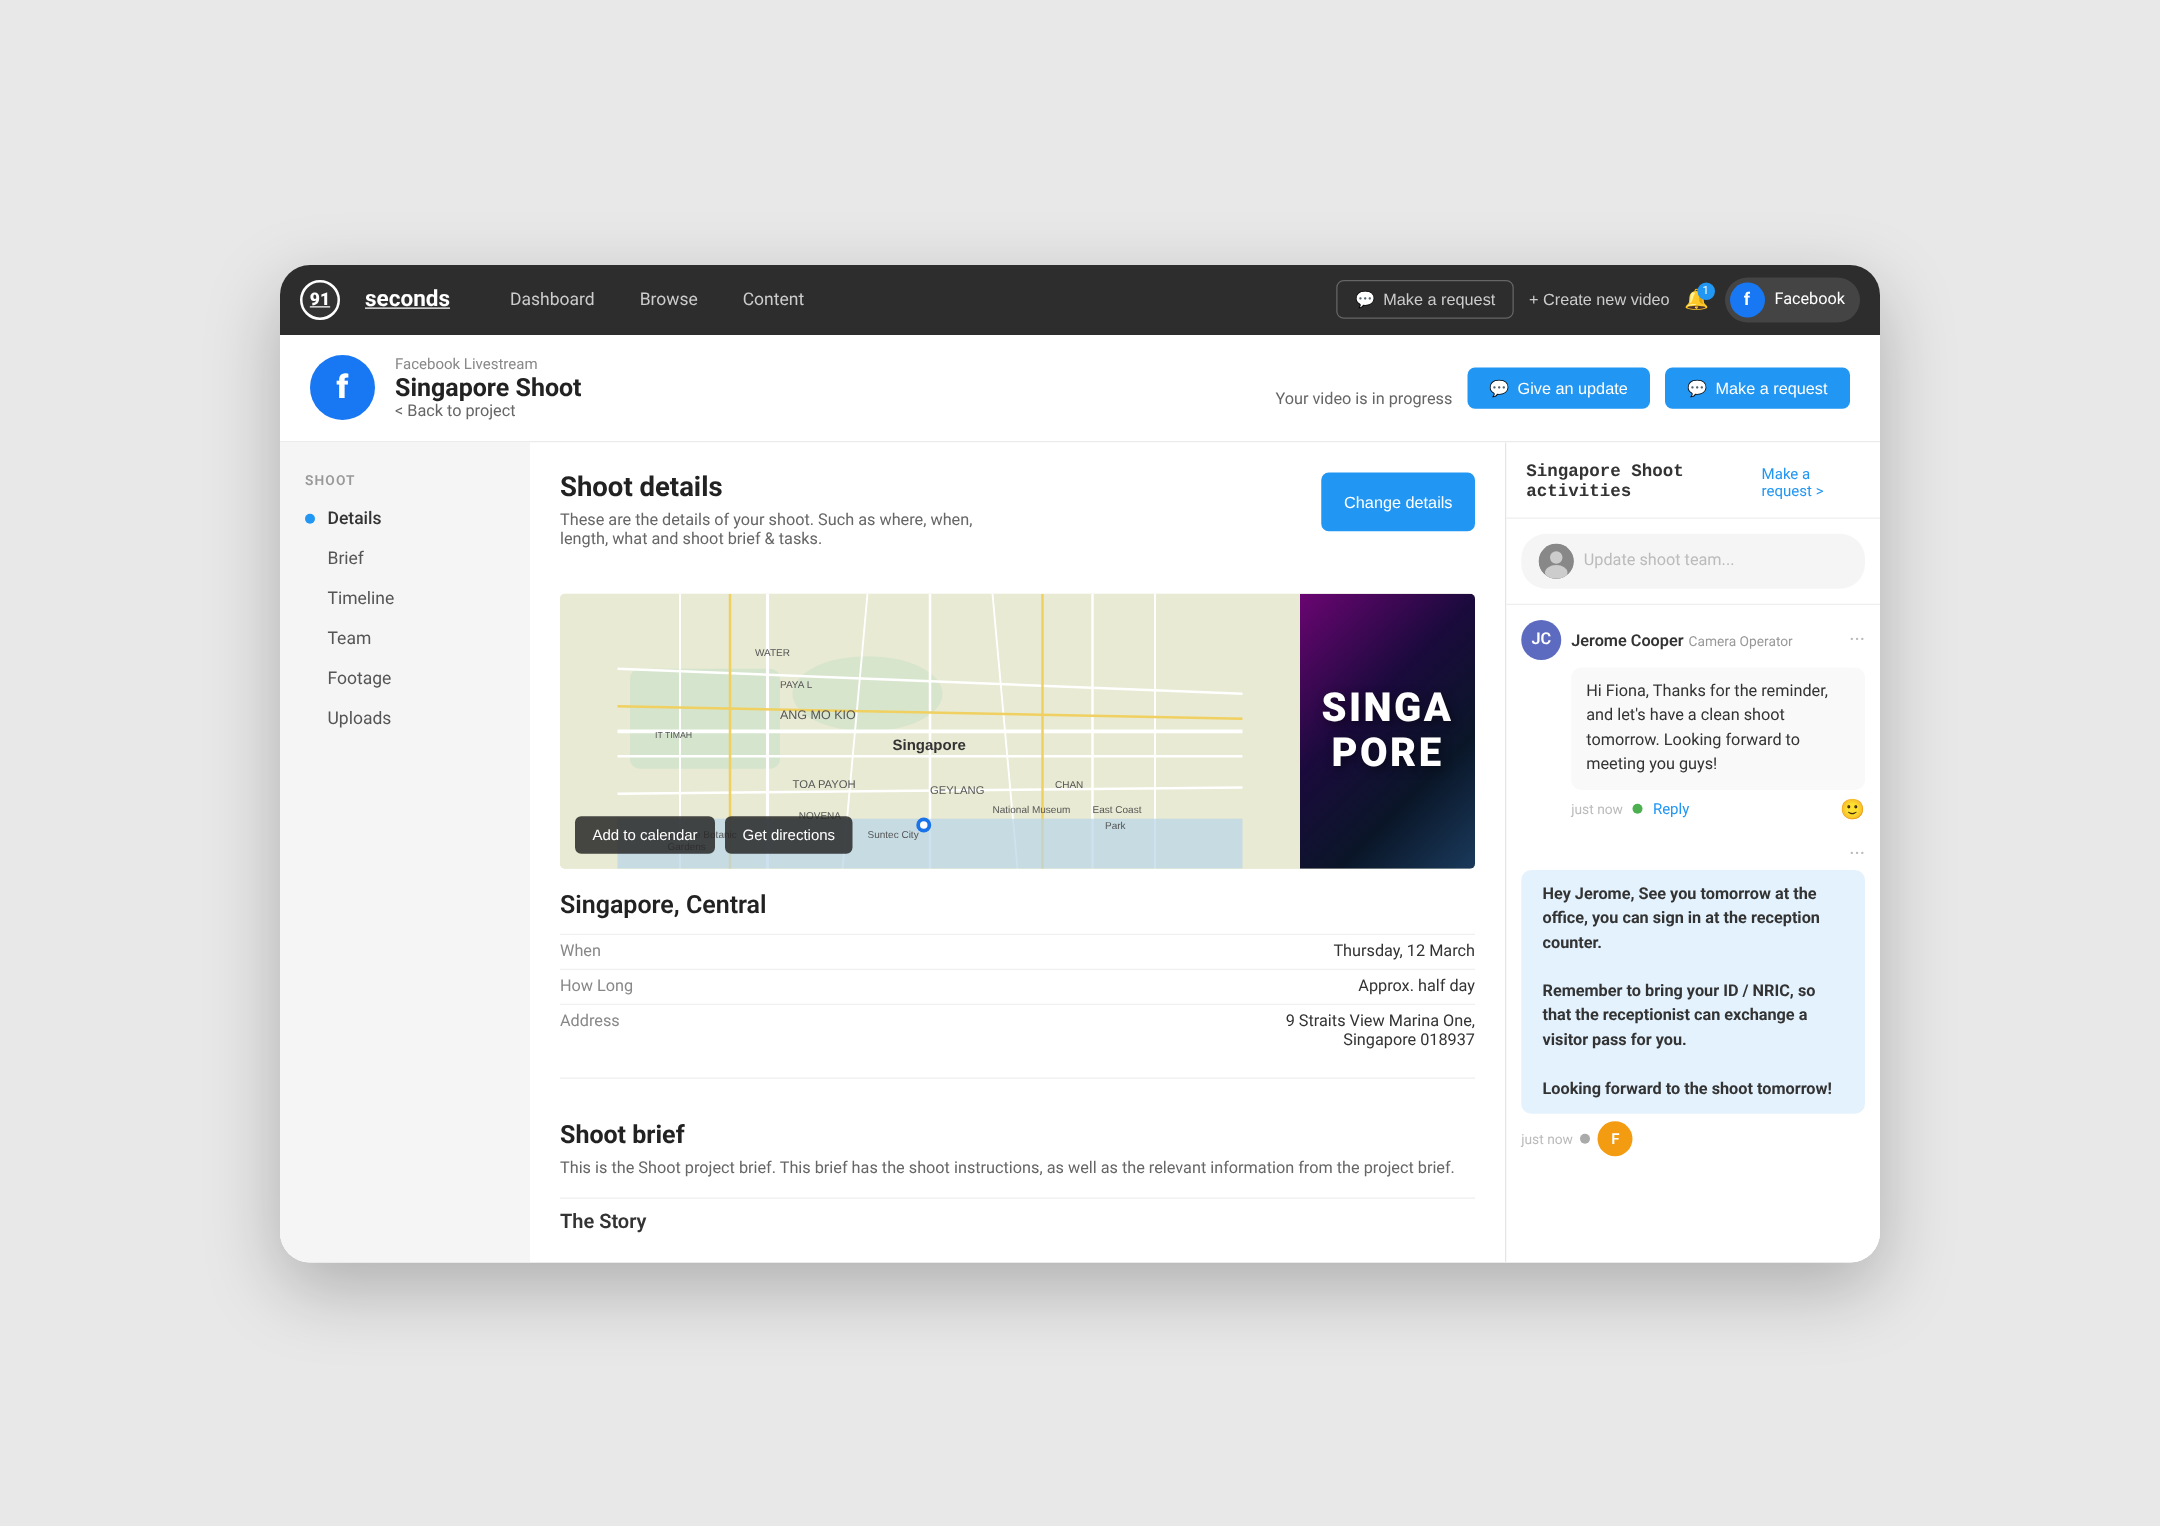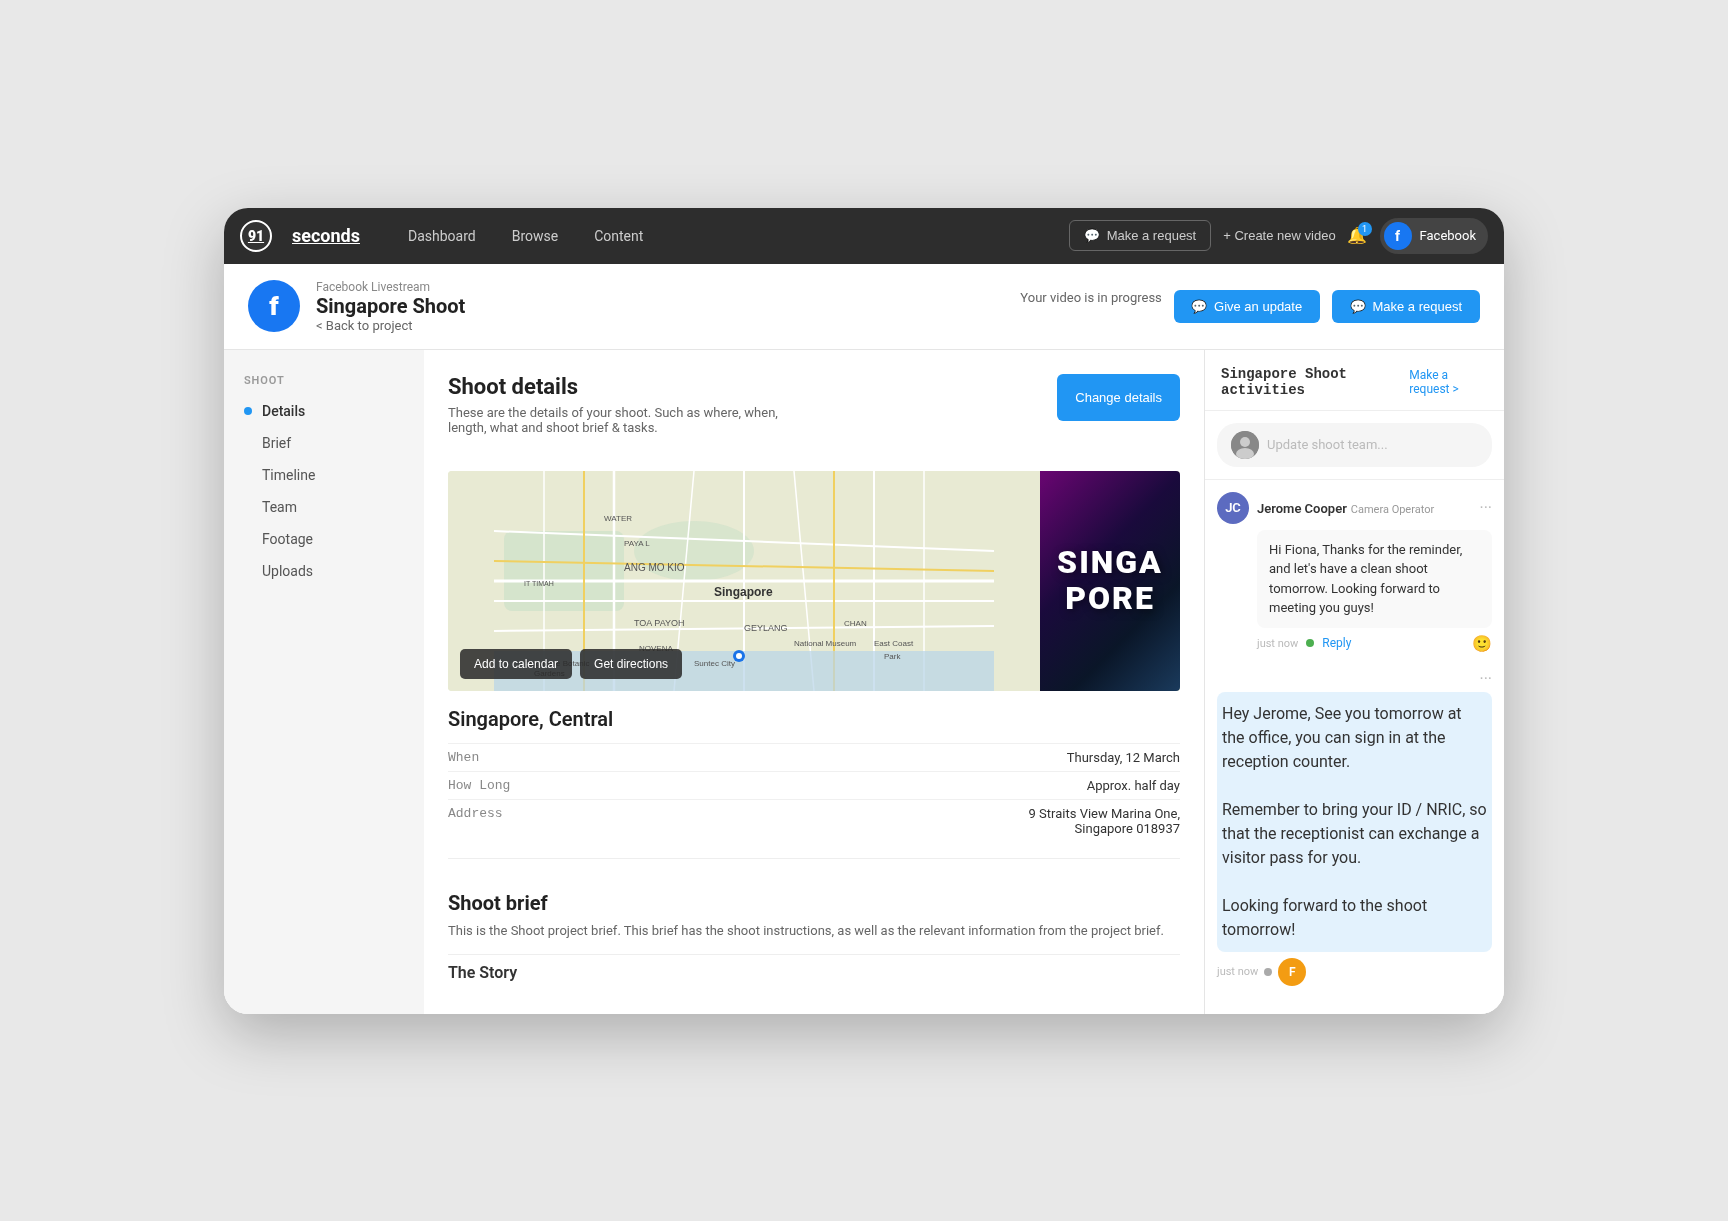--- a/index.html
+++ b/index.html
@@ -166,21 +166,21 @@
       font-weight: 700;
       color: #222;
     }
     .project-back {
       font-size: 13px;
       color: #666;
       cursor: pointer;
     }
     .project-actions {
       display: flex;
-      align-items: flex-start;
+      align-items: flex-end;
       gap: 12px;
     }
     .status-text {
       font-size: 13px;
       color: #666;
     }
     .btn-give-update {
       background: #2196f3;
       color: #fff;
       border: none;
@@ -345,21 +345,21 @@
       margin-bottom: 12px;
     }
     .detail-row {
       display: flex;
       justify-content: space-between;
       align-items: flex-start;
       padding: 6px 0;
       border-top: 1px solid #f0f0f0;
       font-size: 13px;
     }
-    .detail-label { color: #888; font-family: Liberation Mono, monospace; }
+    .detail-label { color: #888; }
     .detail-value { color: #333; text-align: right; font-weight: 400; }
     
     .shoot-brief {
       padding-top: 20px;
     }
     .brief-title {
       font-size: 20px;
       font-weight: 700;
       color: #222;
       margin-bottom: 8px;
@@ -518,24 +518,25 @@
     .msg-own-options {
       display: flex;
       justify-content: flex-end;
       margin-bottom: 4px;
       color: #bbb;
       font-size: 16px;
     }
     .msg-own-bubble {
       background: #e3f2fd;
       border-radius: 8px;
-      padding: 10px 5px;
-      font-size: 16px;
+      padding: 10px 17px;
+      font-size: 13px;
       color: #333;
       line-height: 1.5;
+      font-weight: bold;
     }
     .msg-own-footer {
       display: flex;
       align-items: center;
       gap: 6px;
       margin-top: 6px;
     }
     .msg-own-time {
       font-size: 11px;
       color: #bbb;

